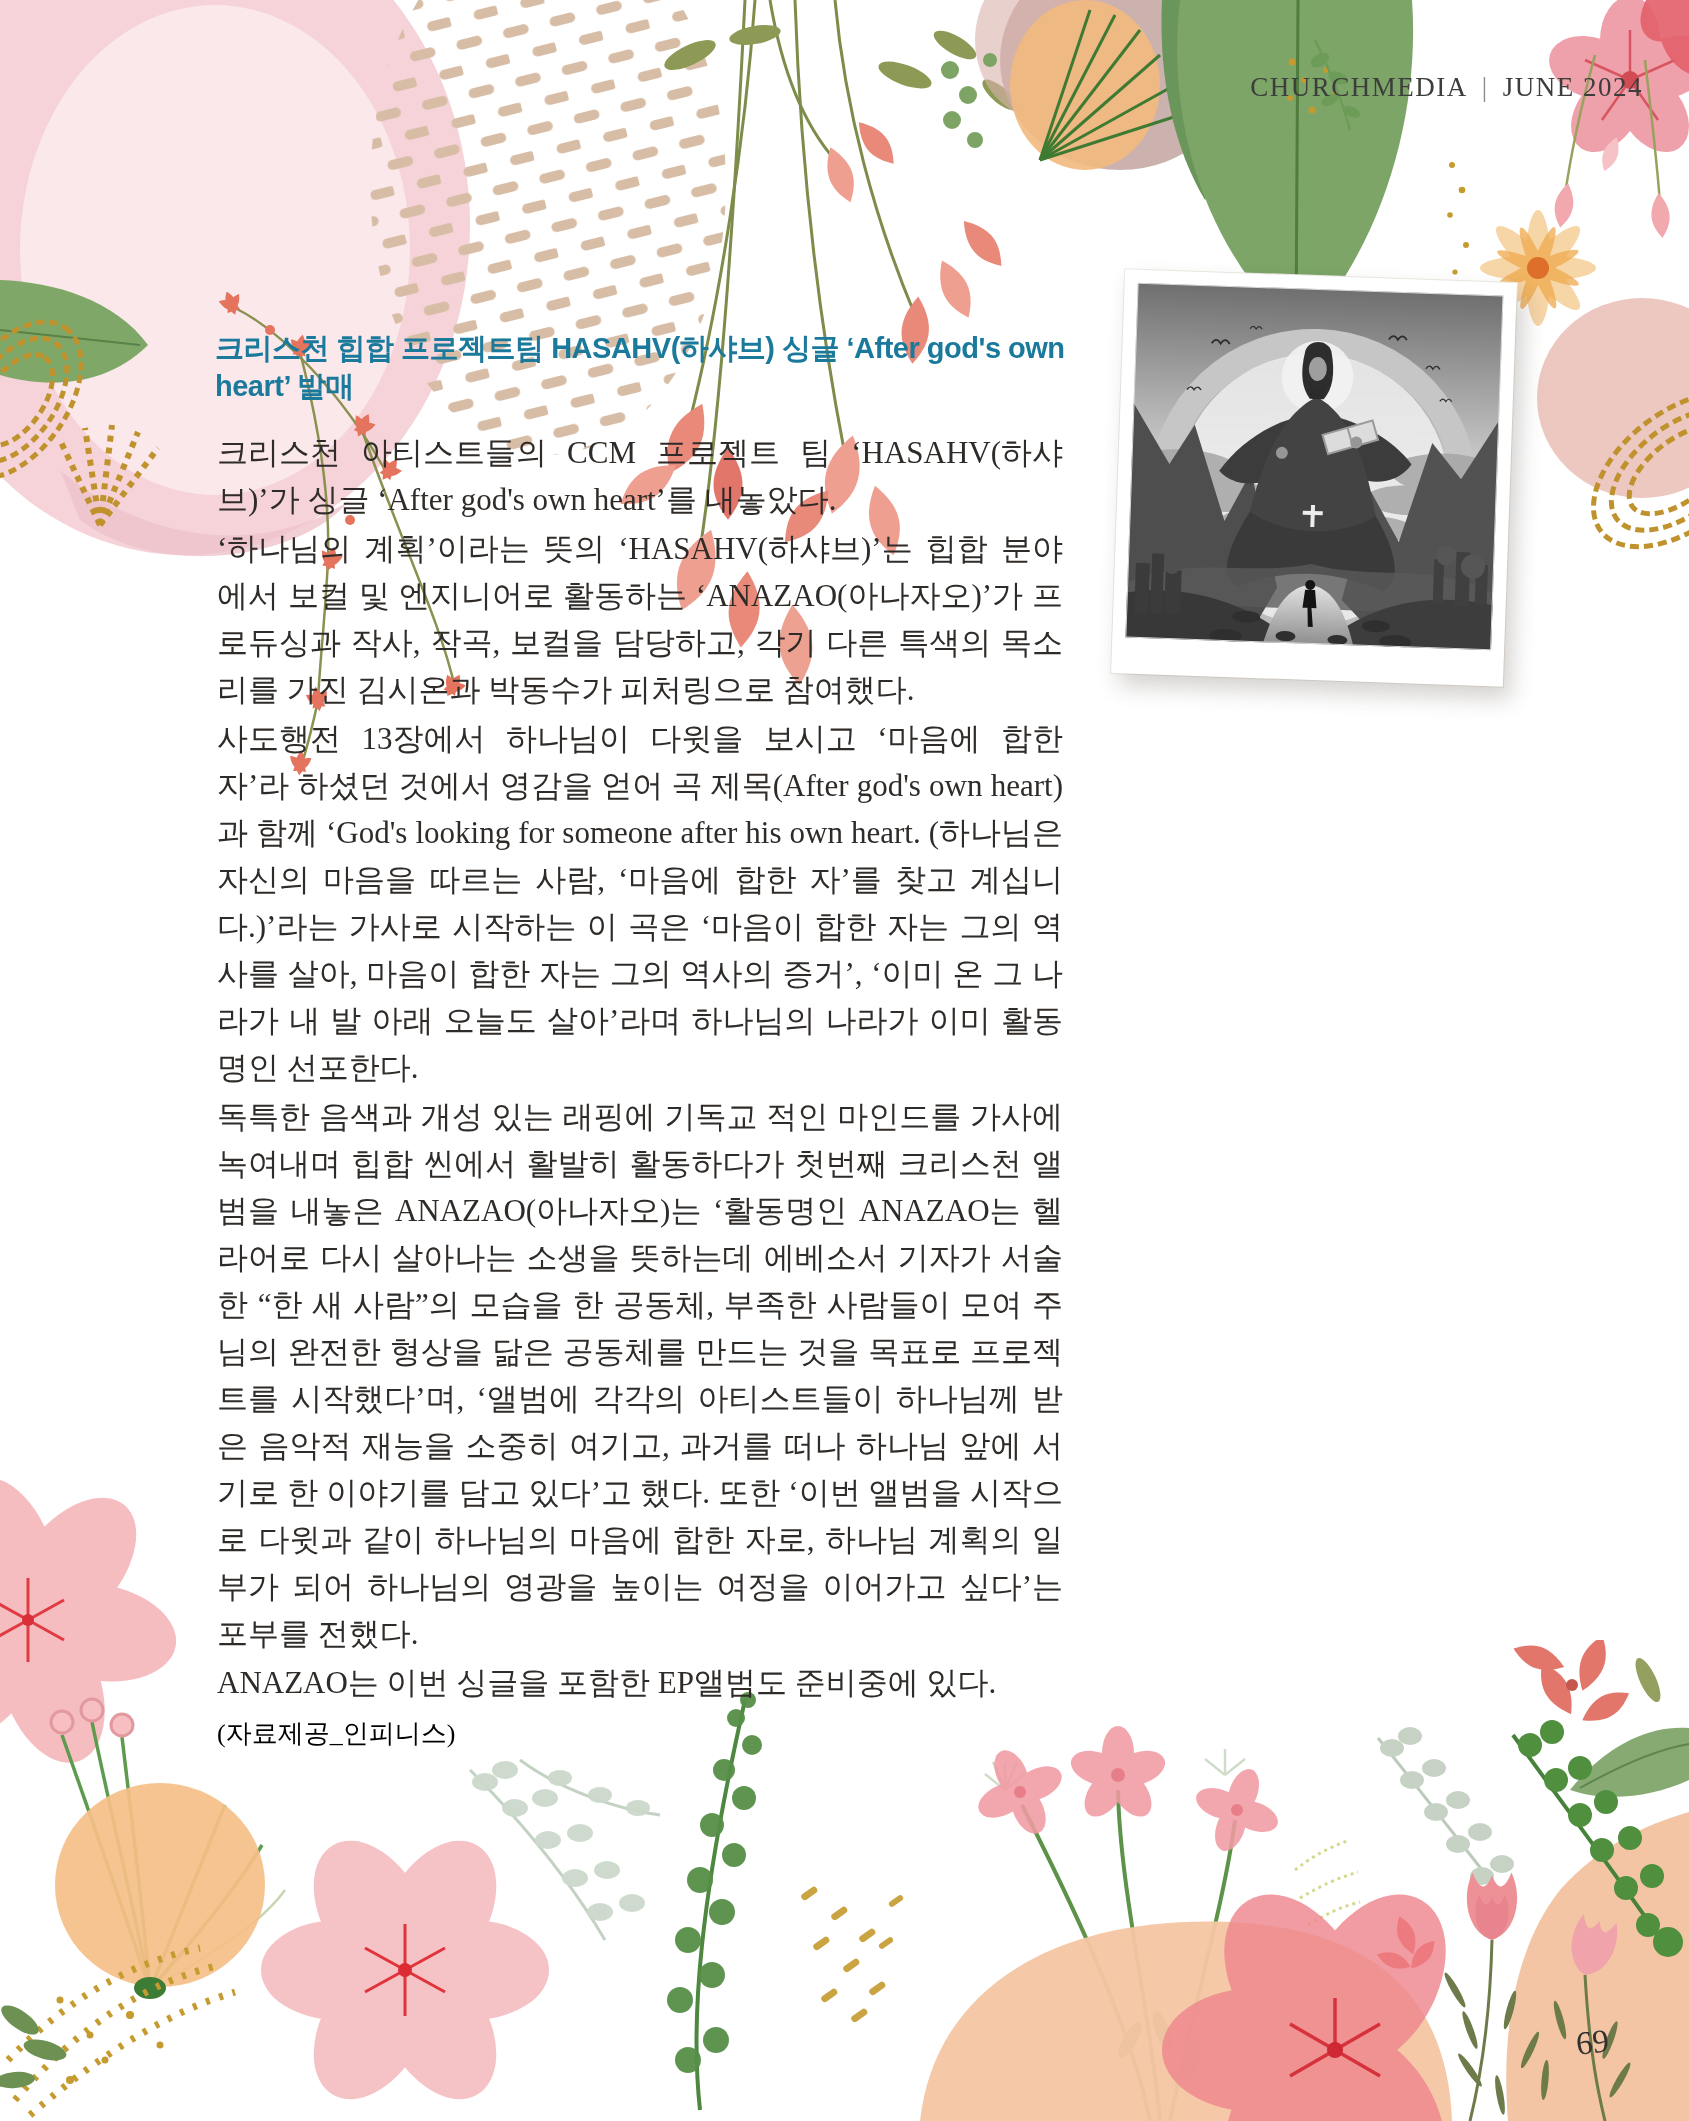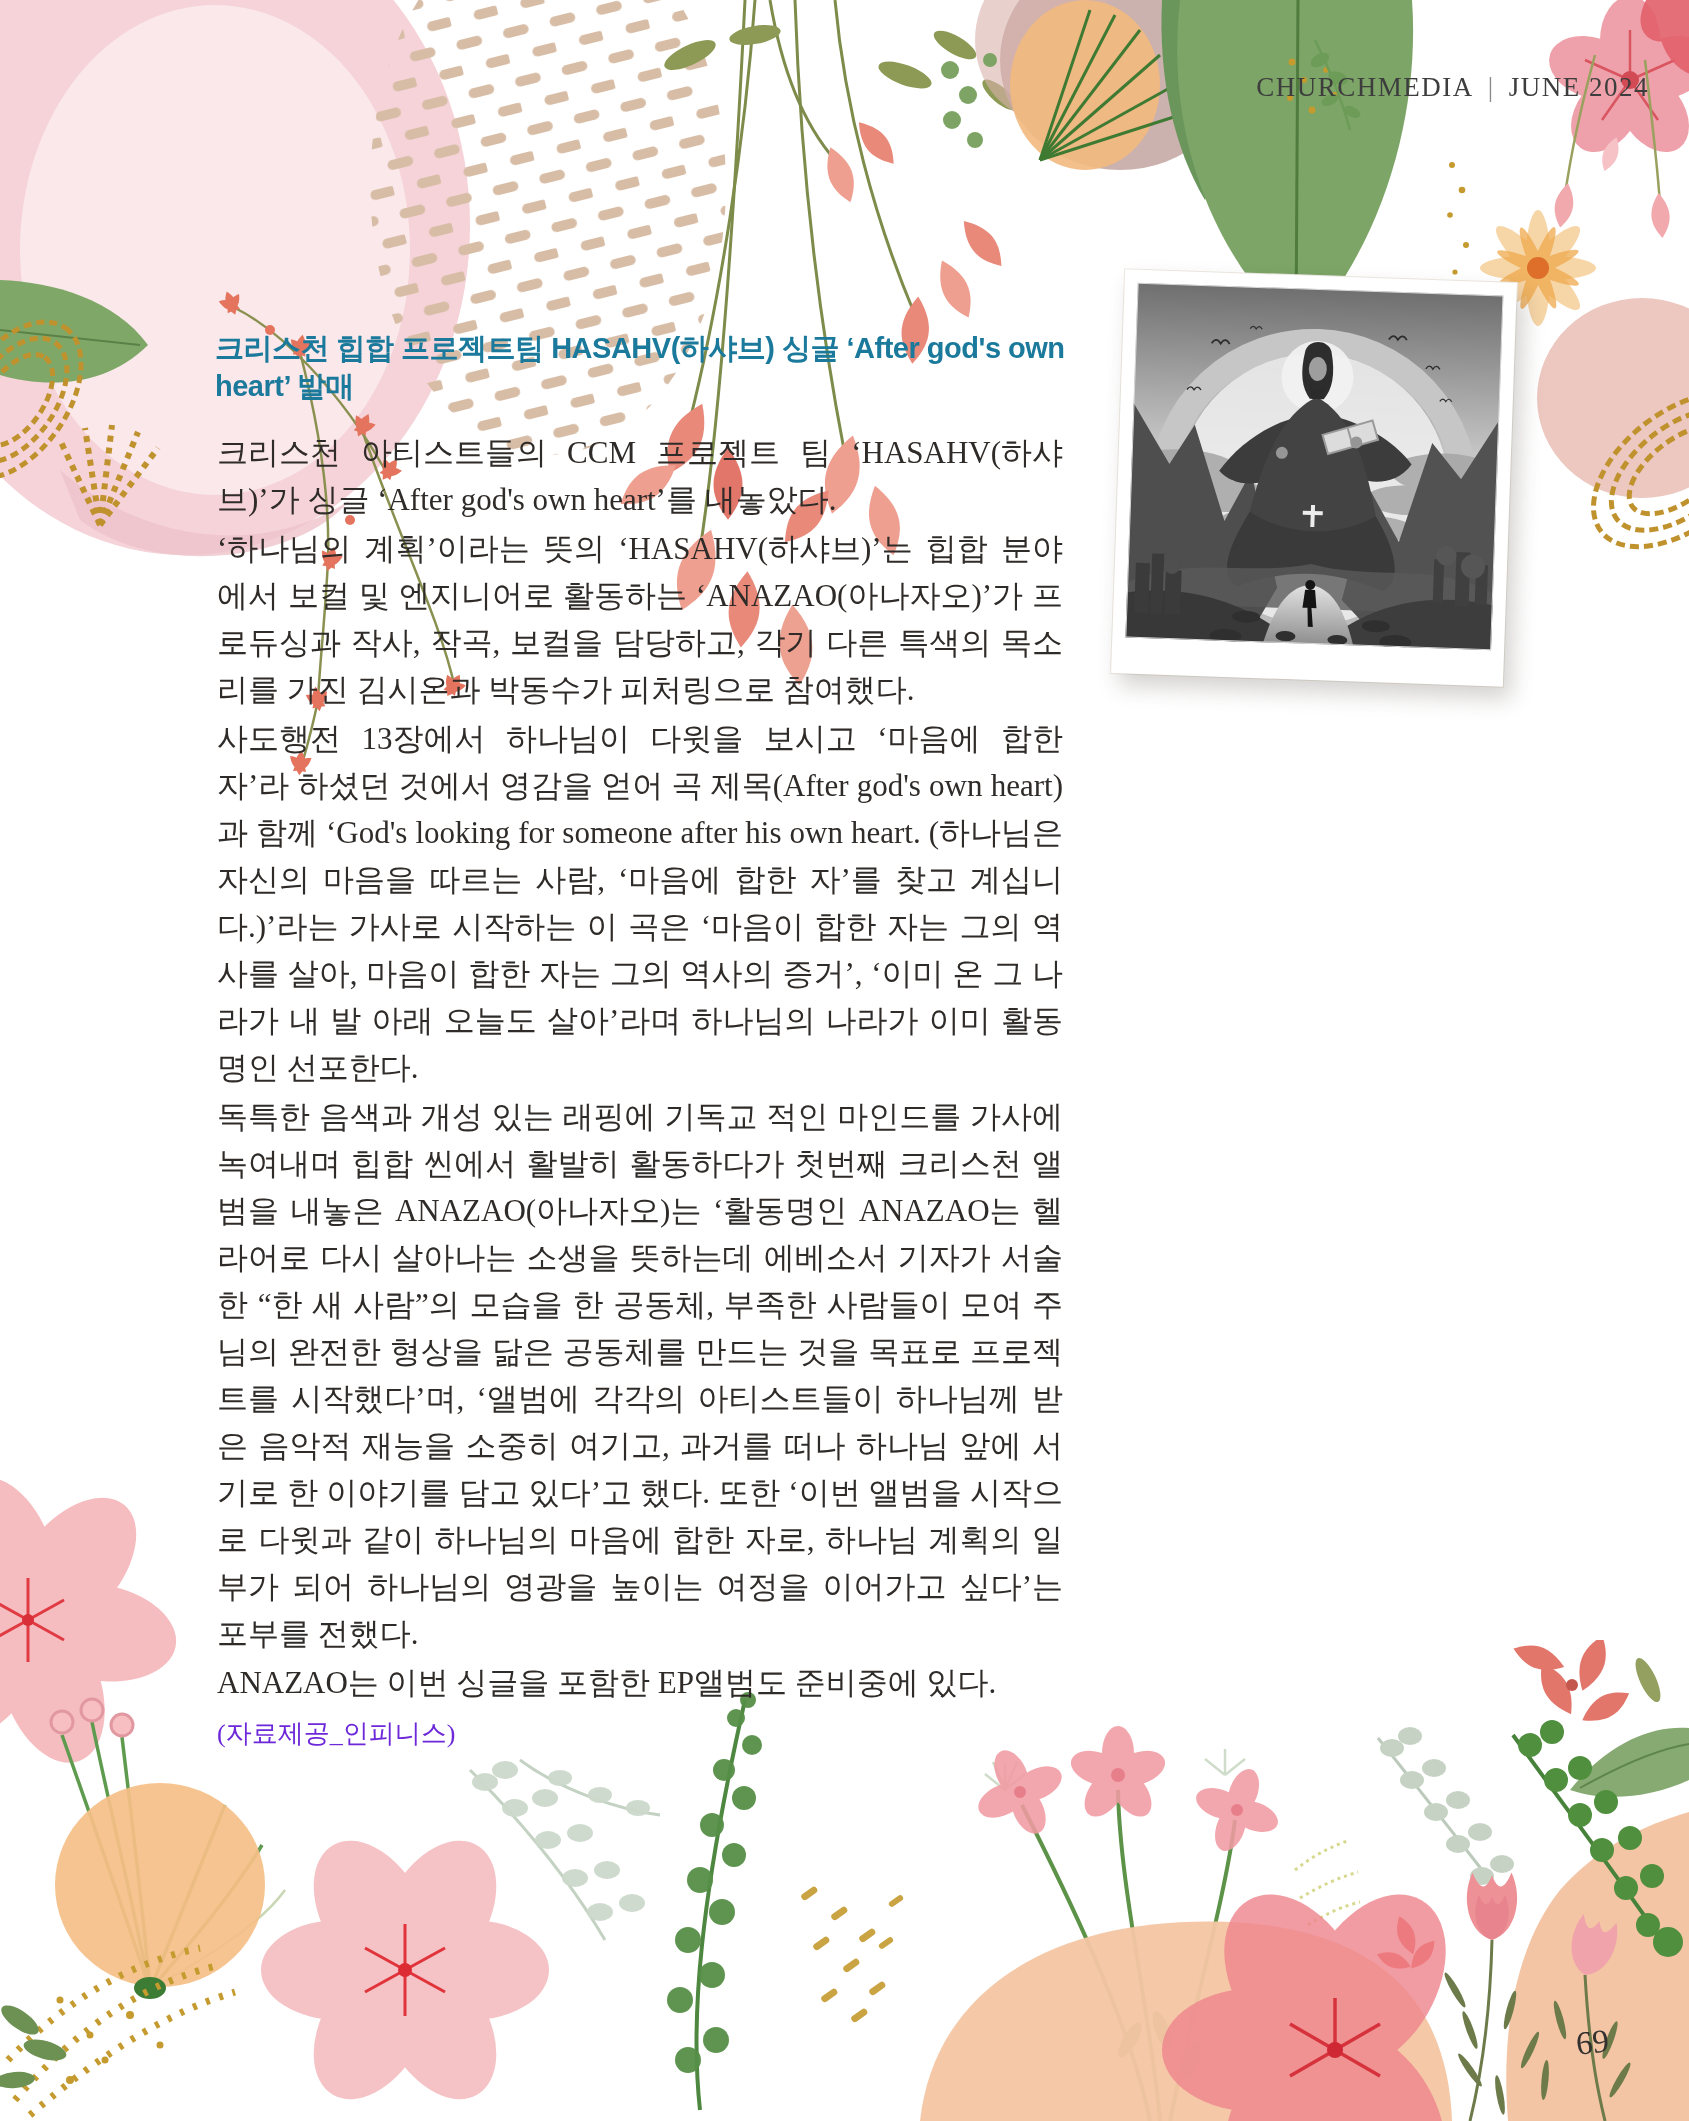--- a/index.html
+++ b/index.html
@@ -1,28 +1,28 @@
 <!DOCTYPE html>
 <html><head>
 <meta charset="utf-8">
 <style>
   html,body{margin:0;padding:0;background:#ffffff;}
   .page{position:relative;width:1689px;height:2121px;background:#ffffff;overflow:hidden;
         font-family:"Liberation Serif","DejaVu Serif",serif;}
   .decor{position:absolute;pointer-events:none;}
   
-  .mast{position:absolute;top:72px;right:40px;z-index:5;color:#3d3d3d;
+  .mast{position:absolute;top:72px;right:46px;z-index:5;color:#3d3d3d;
         font-family:"Liberation Serif",serif;font-size:27px;letter-spacing:1.5px;white-space:nowrap;}
   .mast .sep{color:#8a8a8a;margin:0 14px;}
   
   .article{position:absolute;left:215px;top:330px;width:850px;z-index:4;}
   .article h1{margin:0 0 24px 0;font-family:"Liberation Sans",sans-serif;font-weight:700;
               font-size:29px;line-height:1.3;color:#1b7a9c;letter-spacing:-0.5px;}
   .article p{margin:2px;font-size:31px;line-height:47px;color:#2f2b28;text-align:justify;}
-  .article p.credit{font-size:26px;line-height:40px;margin-top:8px;color:#6d28d9;text-align:left;}
+  .article p.credit{font-size:26px;line-height:40px;margin-top:8px;color:#000000;text-align:left;}
   
   .polaroid{position:absolute;left:1118px;top:276px;width:392px;height:404px;background:#ffffff;
             z-index:6;transform:rotate(2deg);box-shadow:8px 12px 22px rgba(60,50,40,.22),0 0 0 1px #efeae4;
             padding:0;}
   .polaroid svg{position:absolute;left:13px;top:13px;}
   
   .pagenum{position:absolute;left:1576px;top:2024px;z-index:7;font-family:"Liberation Serif",serif;
            font-size:33px;color:#32312f;transform:rotate(-6deg);}
 </style>
 </head>

